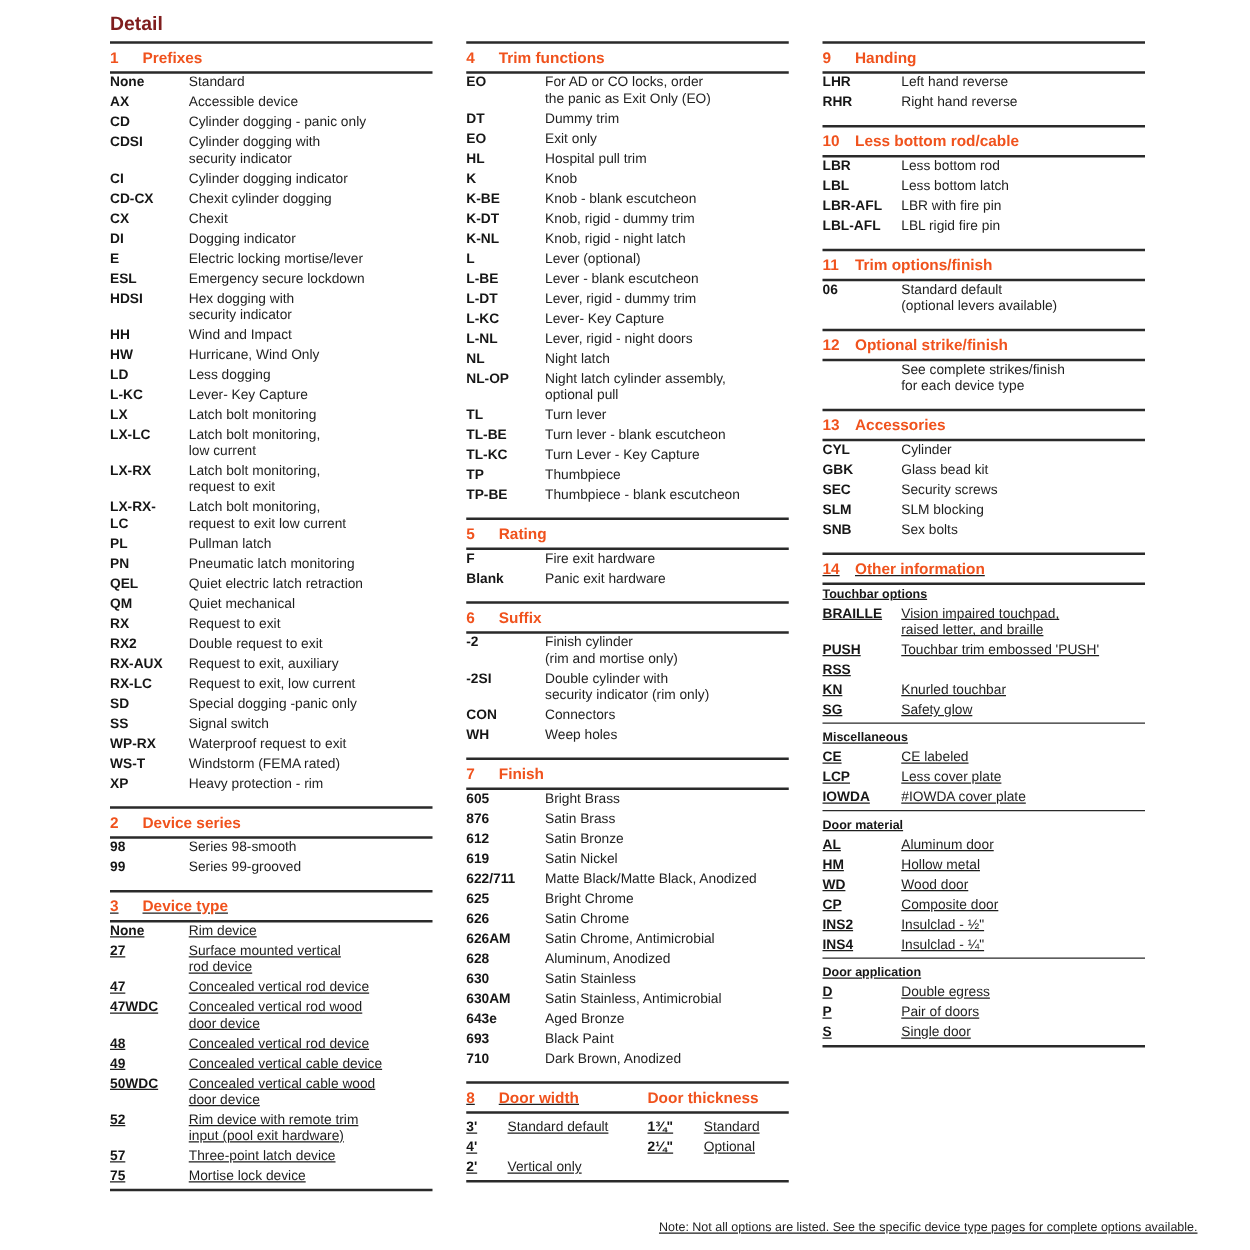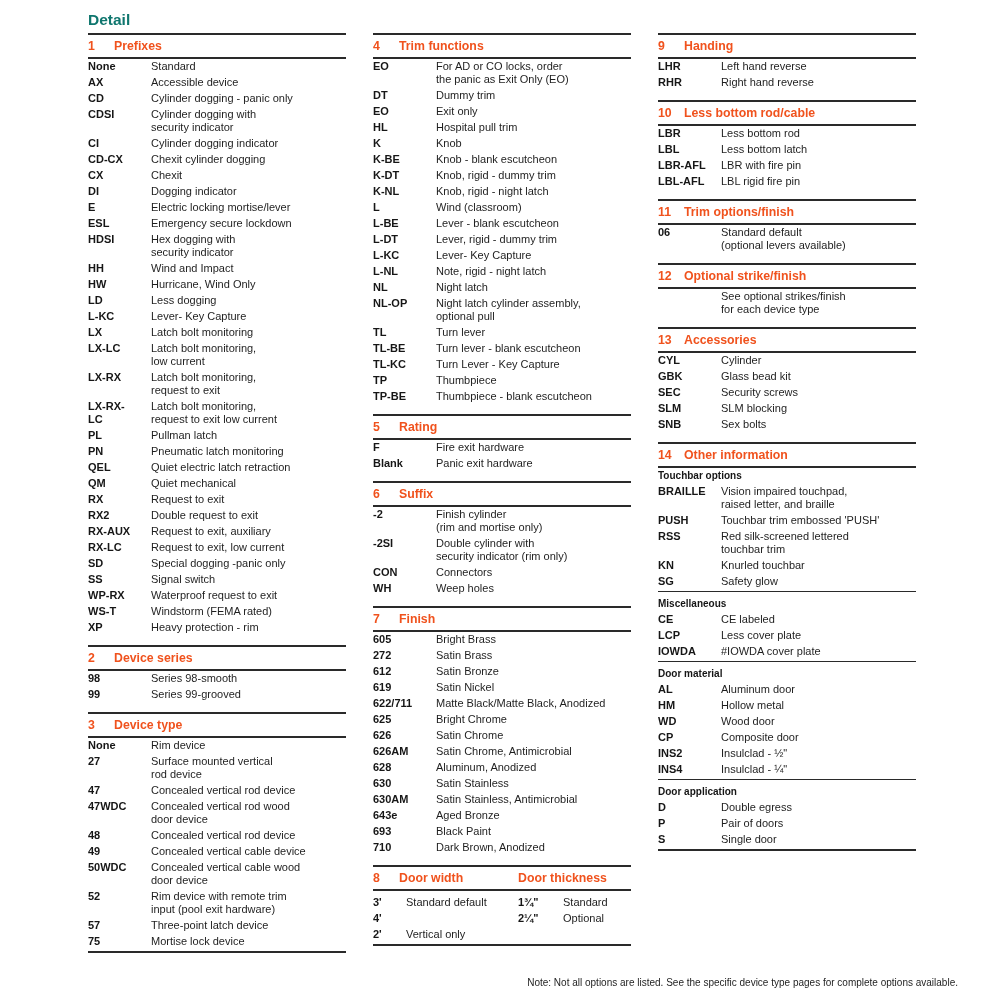--- a/index.html
+++ b/index.html
@@ -19,25 +19,25 @@
   }
   #col1 { left: 88px;  top: 12px; }
   #col2 { left: 373px; top: 33px; }
   #col3 { left: 658px; top: 33px; }
 
   .page-title {
     font-size: 15.5px;
     font-weight: 700;
     line-height: 16px;
     margin: 0 0 5px 0;
-    color: #0f766e;
+    color: #7f1d1d;
   }
 
   .section { margin-bottom: 11px; }
-  .section.closed { border-bottom: 2.5px solid #2a2a2a; }
+  .section.closed { border-bottom: 2.5px solid #2a2a2a; text-decoration: underline; }
 
   .sec-header {
     position: relative;
     display: flex;
     align-items: baseline;
     border-top: 2px solid #2a2a2a;
     border-bottom: 2px solid #2a2a2a;
     padding: 4px 0;
     color: #F0521D;
     font-weight: 700;
@@ -87,20 +87,21 @@
     color: #161616;
   }
 
   .note {
     position: absolute;
     top: 977px;
     right: 42px;
     font-size: 10px;
     line-height: 12px;
     color: #1e1e1e;
+    text-decoration: underline;
   }
 </style>
 </head>
 <body>
 
 <div class="col" id="col1">
   <h1 class="page-title">Detail</h1>
 
   <section class="section">
     <div class="sec-header">
@@ -404,41 +405,41 @@
           <span class="desc">Knob, rigid - dummy trim</span>
         </div>
 
         <div class="entry">
           <span class="code">K-NL</span>
           <span class="desc">Knob, rigid - night latch</span>
         </div>
 
         <div class="entry">
           <span class="code">L</span>
-          <span class="desc">Wind (classroom)</span>
+          <span class="desc">Lever (optional)</span>
         </div>
 
         <div class="entry">
           <span class="code">L-BE</span>
           <span class="desc">Lever - blank escutcheon</span>
         </div>
 
         <div class="entry">
           <span class="code">L-DT</span>
           <span class="desc">Lever, rigid - dummy trim</span>
         </div>
 
         <div class="entry">
           <span class="code">L-KC</span>
           <span class="desc">Lever- Key Capture</span>
         </div>
 
         <div class="entry">
           <span class="code">L-NL</span>
-          <span class="desc">Note, rigid - night latch</span>
+          <span class="desc">Lever, rigid - night doors</span>
         </div>
 
         <div class="entry">
           <span class="code">NL</span>
           <span class="desc">Night latch</span>
         </div>
 
         <div class="entry">
           <span class="code">NL-OP</span>
           <span class="desc">Night latch cylinder assembly,
@@ -528,21 +529,21 @@
       <span class="sec-title">Finish</span>
     </div>
     <div class="rows">
 
         <div class="entry">
           <span class="code">605</span>
           <span class="desc">Bright Brass</span>
         </div>
 
         <div class="entry">
-          <span class="code">272</span>
+          <span class="code">876</span>
           <span class="desc">Satin Brass</span>
         </div>
 
         <div class="entry">
           <span class="code">612</span>
           <span class="desc">Satin Bronze</span>
         </div>
 
         <div class="entry">
           <span class="code">619</span>
@@ -707,21 +708,21 @@
 
   <section class="section">
     <div class="sec-header">
       <span class="sec-num">12</span>
       <span class="sec-title">Optional strike/finish</span>
     </div>
     <div class="rows">
 
         <div class="entry">
           <span class="code"></span>
-          <span class="desc">See optional strikes/finish
+          <span class="desc">See complete strikes/finish
 for each device type</span>
         </div>
       </div>
   </section>
 
   <section class="section">
     <div class="sec-header">
       <span class="sec-num">13</span>
       <span class="sec-title">Accessories</span>
     </div>
@@ -770,22 +771,20 @@
 raised letter, and braille</span>
             </div>
 
             <div class="entry">
               <span class="code">PUSH</span>
               <span class="desc">Touchbar trim embossed 'PUSH'</span>
             </div>
 
             <div class="entry">
               <span class="code">RSS</span>
-              <span class="desc">Red silk-screened lettered
-touchbar trim</span>
             </div>
 
             <div class="entry">
               <span class="code">KN</span>
               <span class="desc">Knurled touchbar</span>
             </div>
 
             <div class="entry">
               <span class="code">SG</span>
               <span class="desc">Safety glow</span>

